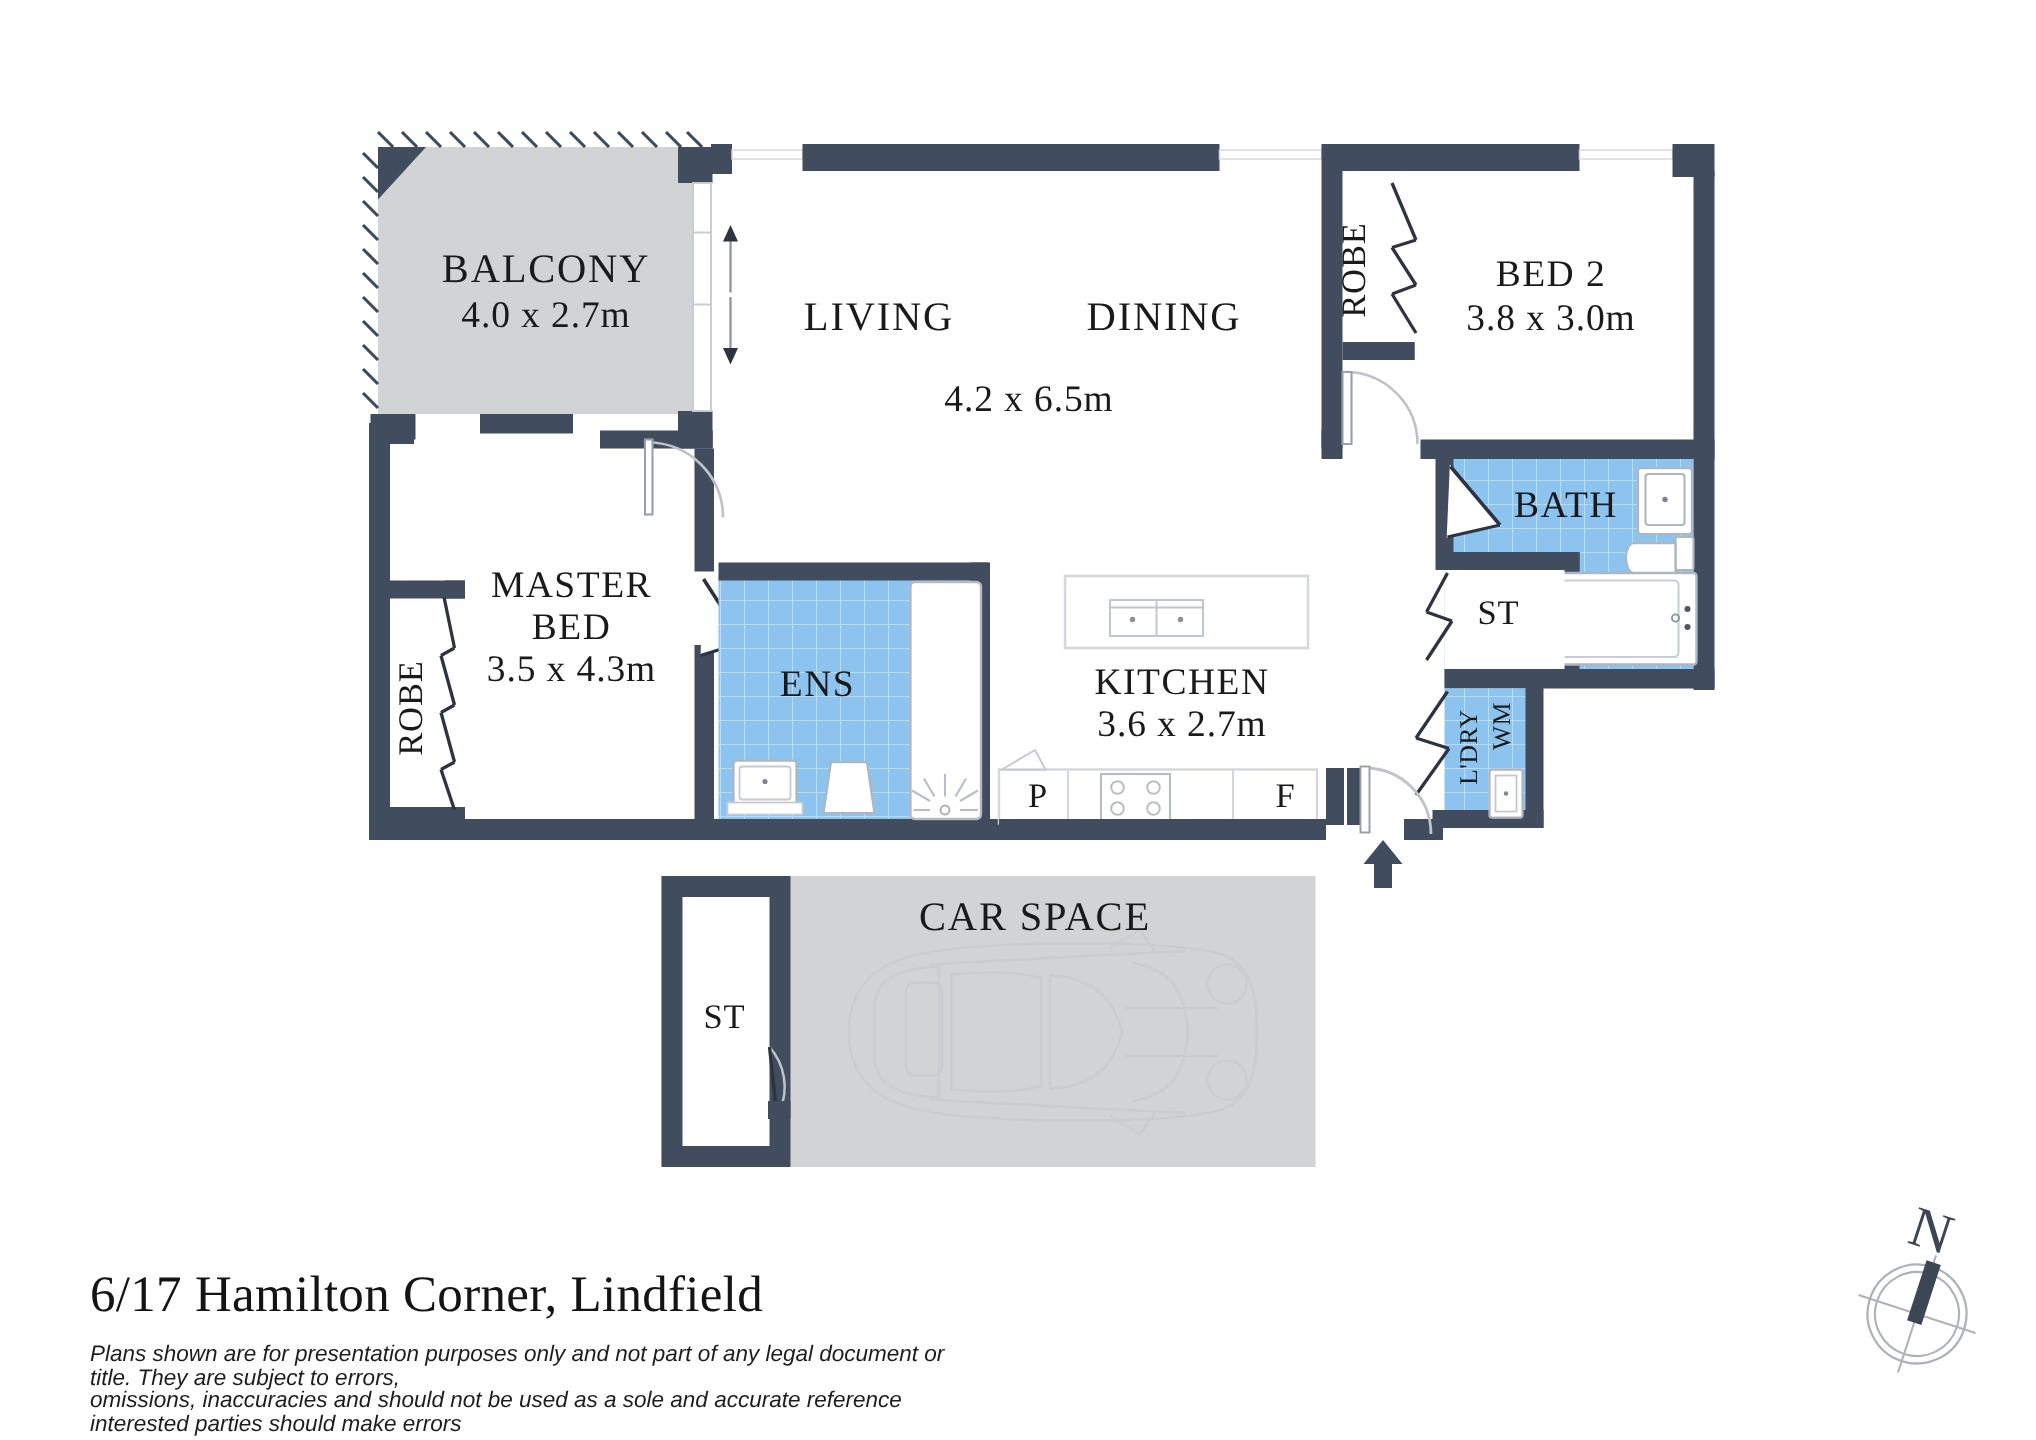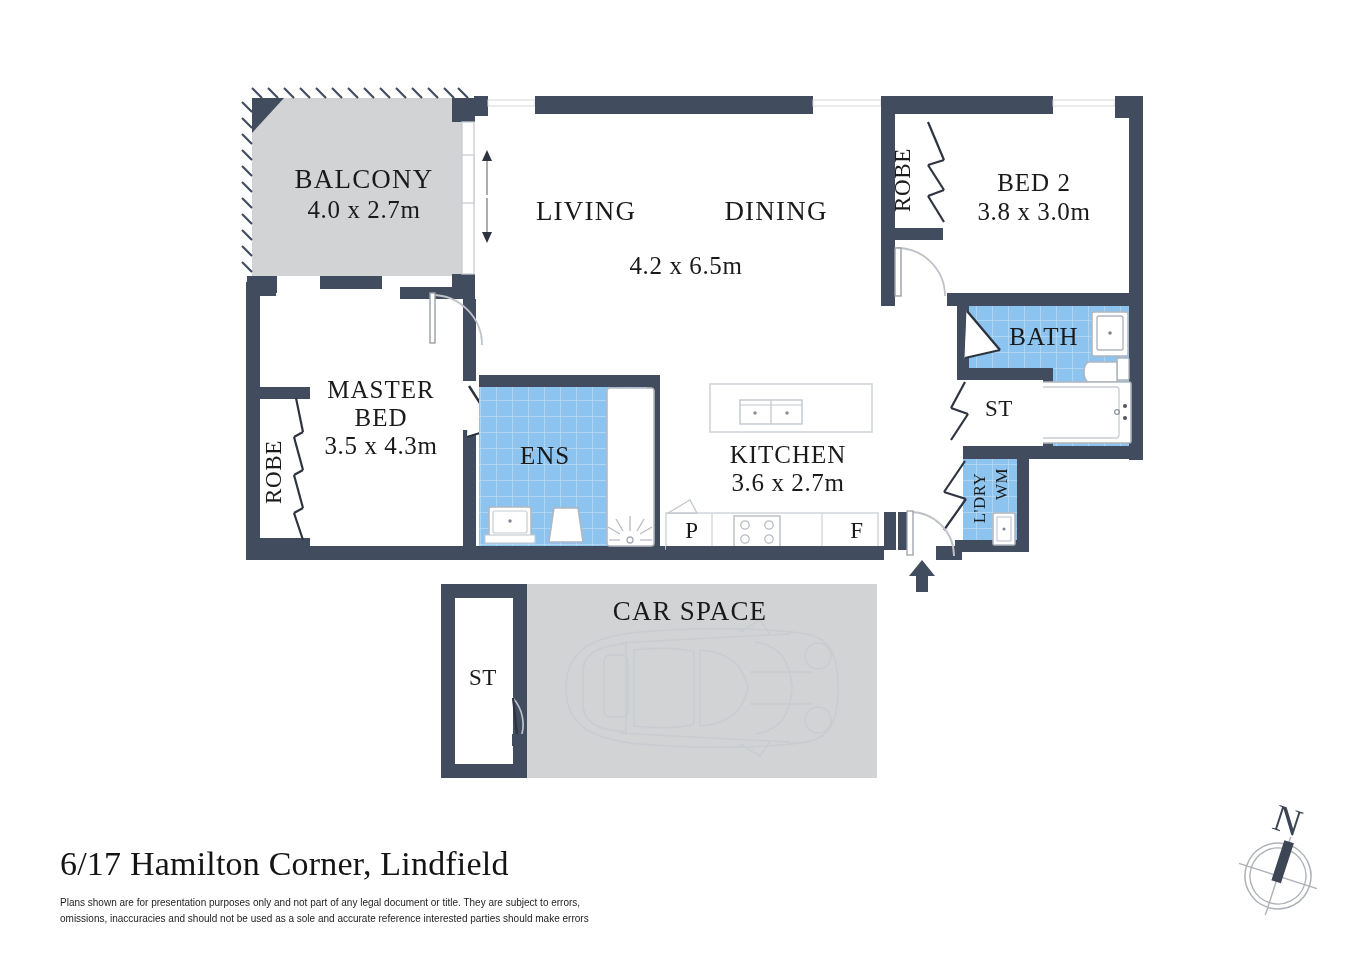--- a/index.html
+++ b/index.html
@@ -43,25 +43,26 @@
   }
   #plan-title {
     font-family: "Liberation Serif", serif;
     font-size: 34px;
     color: #141414;
     letter-spacing: 0.2px;
     white-space: nowrap;
   }
   #disclaimer {
     font-family: "Liberation Sans", sans-serif;
-    font-size: 10px;
+    font-size: 15px;
     line-height: 15.5px;
     color: #1d1d1d;
     margin-top: 12px;
     width: 600px;
+    font-style: italic;
   }
 </style>
 </head>
 <body>
 
 <div id="plan-root">
 <svg class="plan" width="1357" height="960" viewBox="0 0 1357 960" xmlns="http://www.w3.org/2000/svg">
   <defs>
     <pattern id="tileGrid" width="16" height="16" patternUnits="userSpaceOnUse">
       <rect width="16" height="16" fill="#8cc3ef"></rect>

